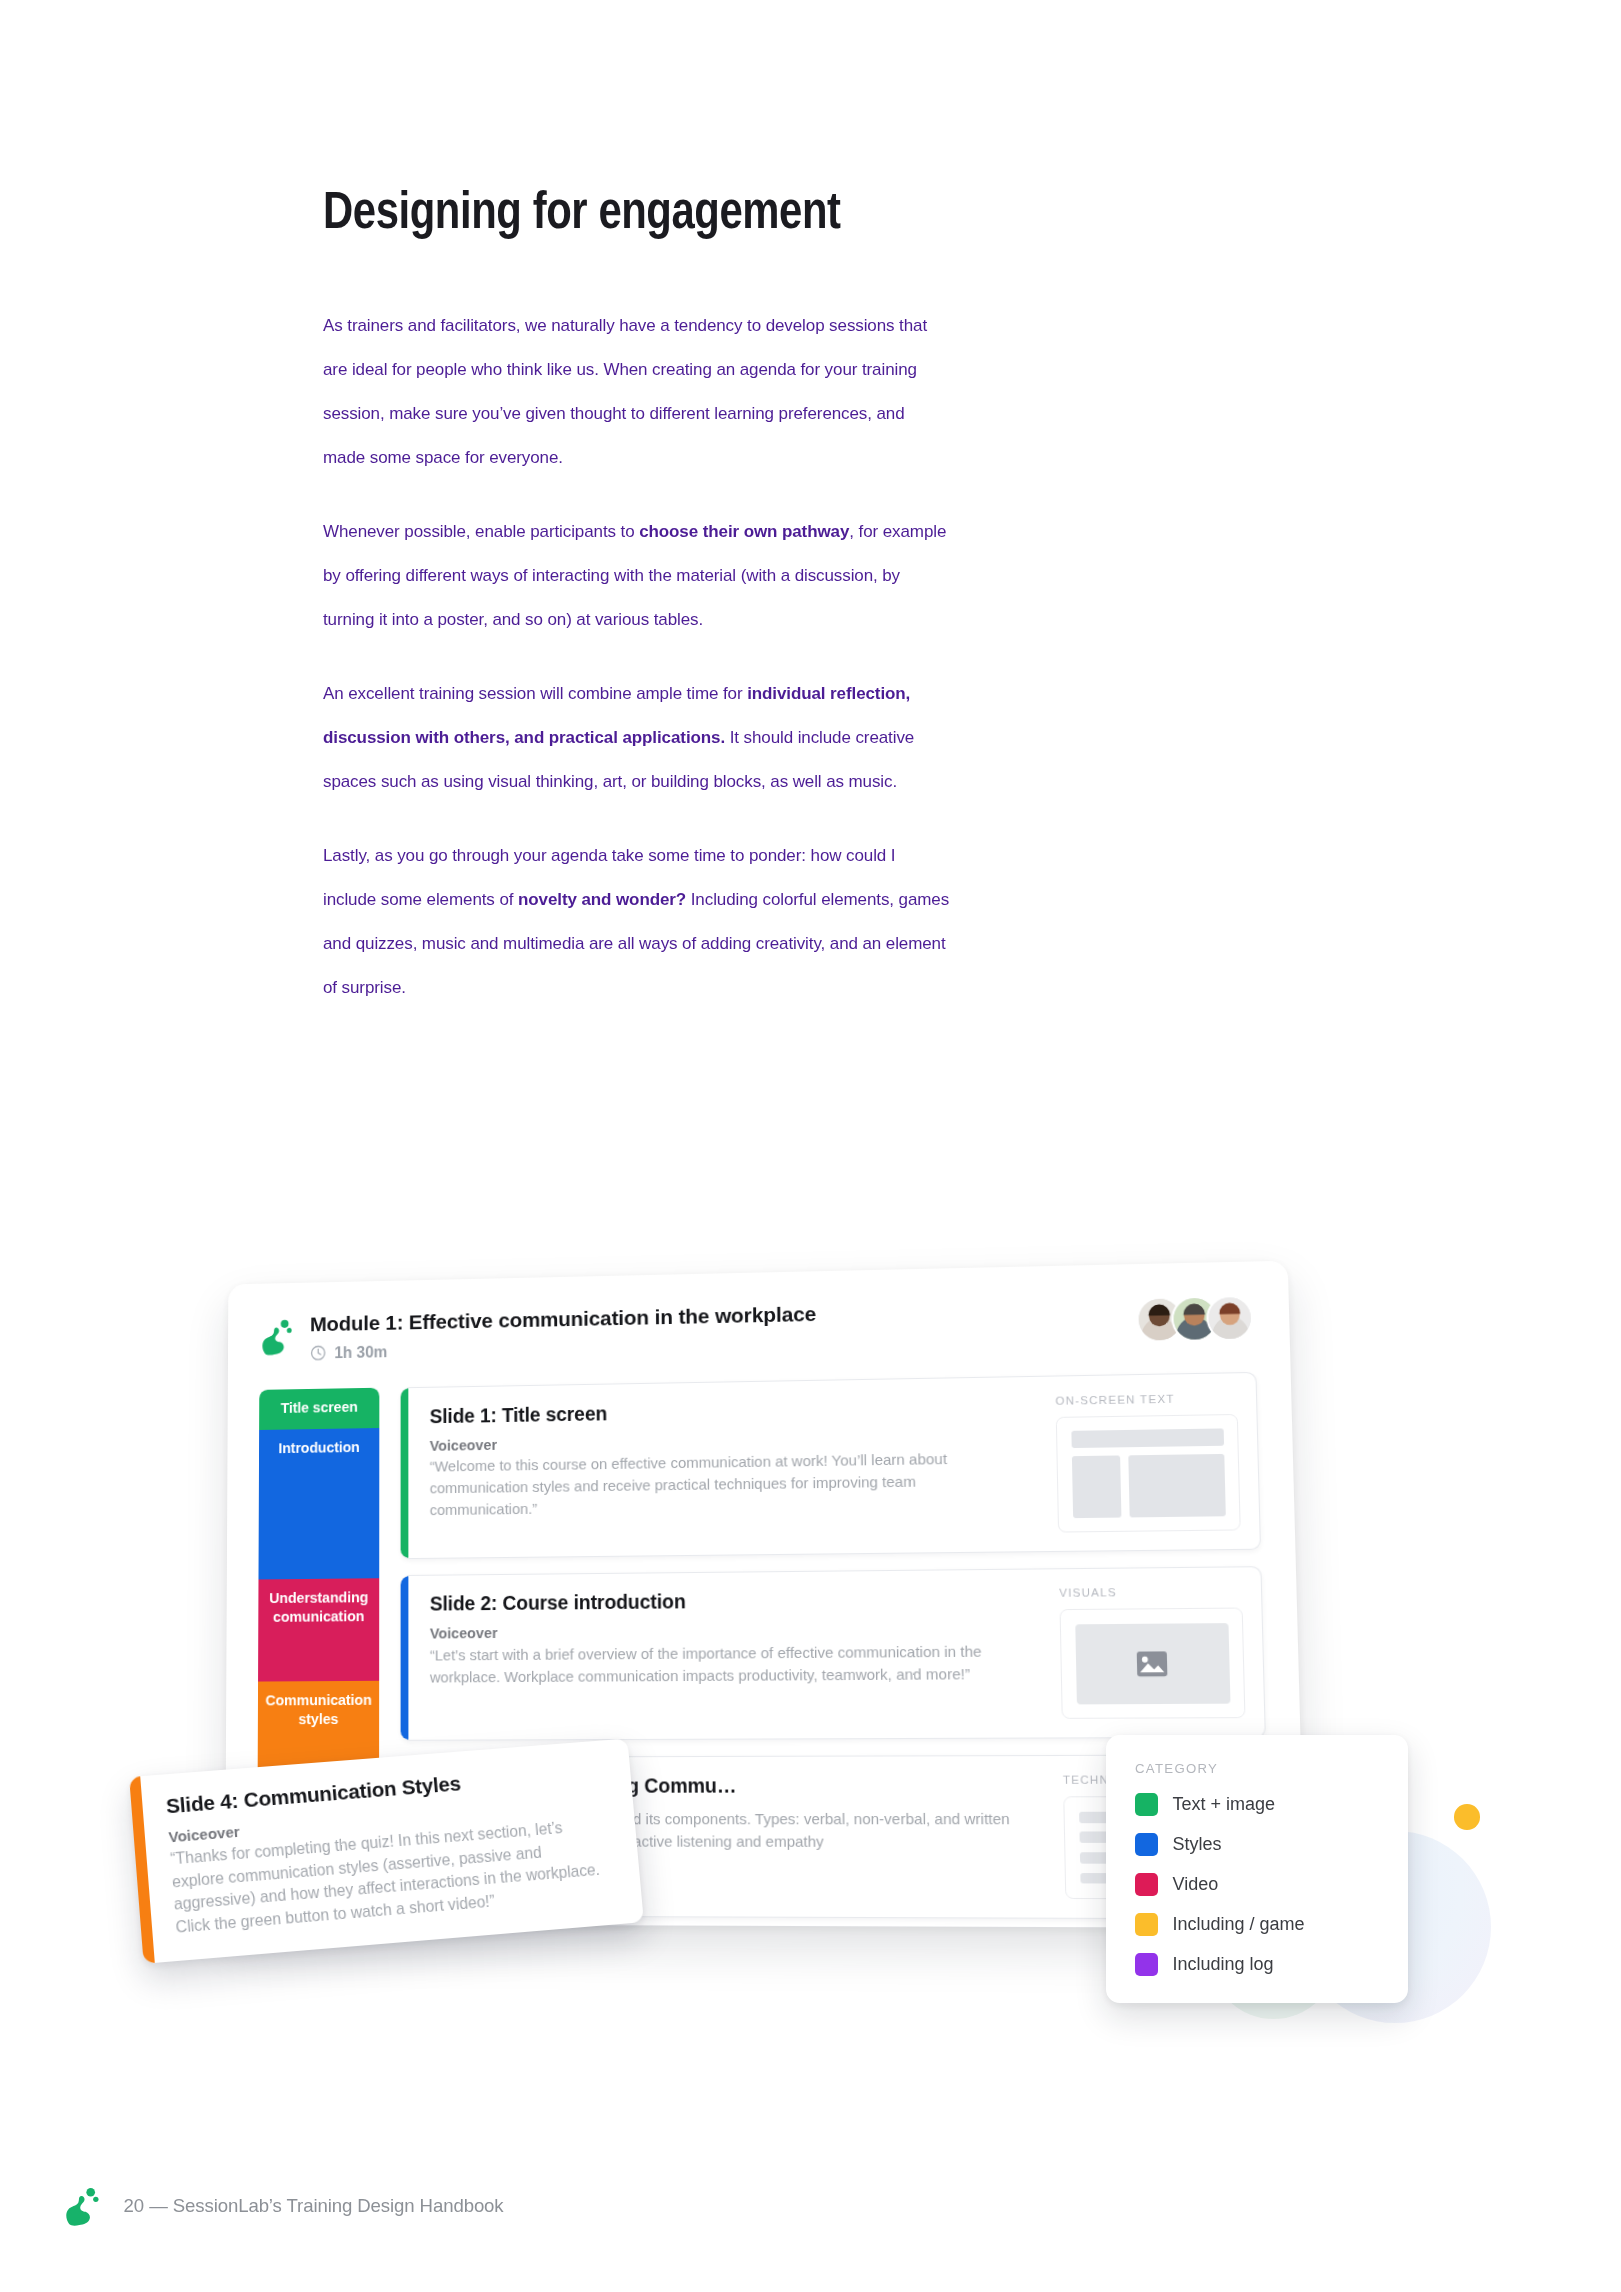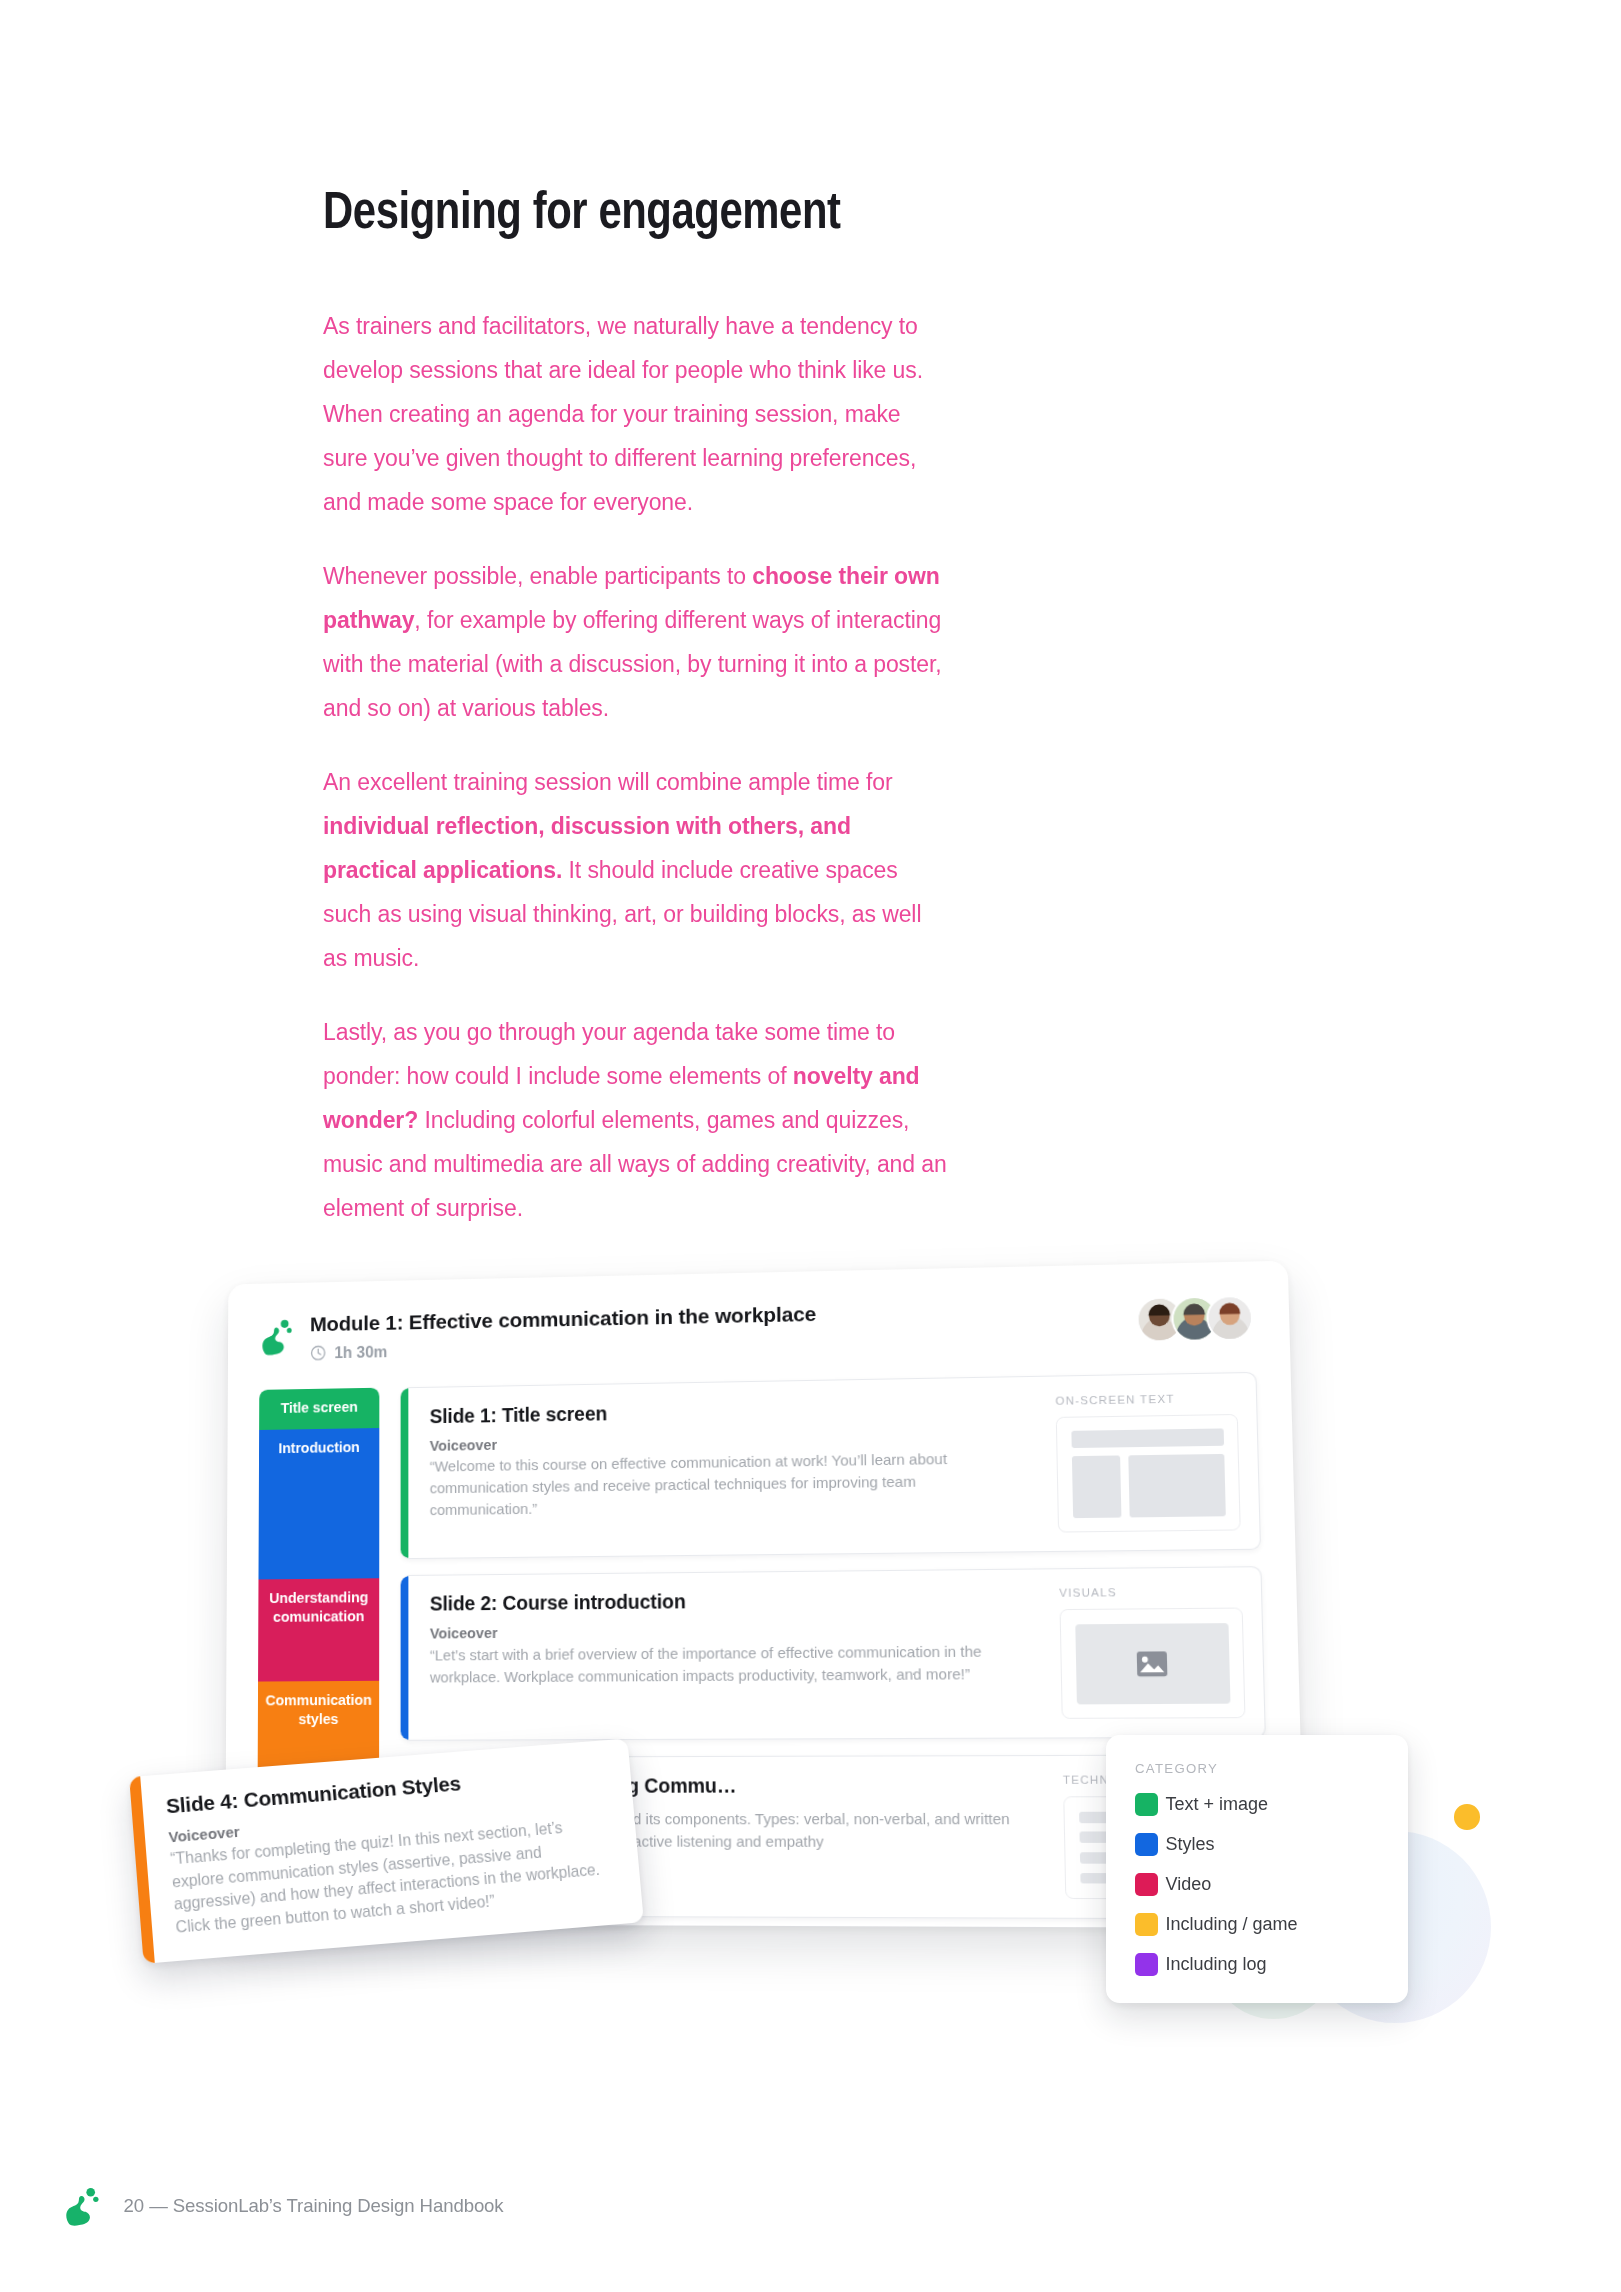--- a/index.html
+++ b/index.html
@@ -26,23 +26,23 @@
     white-space: nowrap;
   }
 
   .body-col {
     position: absolute;
     left: 323px;
     top: 304px;
     width: 627px;
   }
   .para {
-    font-size: 23px;
+    font-size: 17px;
     line-height: 44px;
-    color: #ec4899;
+    color: #4c1d95;
     margin-bottom: 30px;
     letter-spacing: -0.1px;
   }
   .para b { font-weight: 700; }
 
   
   .mockup-wrap {
     position: absolute;
     left: 0; top: 1245px;
     width: 1621px; height: 882px;
@@ -240,21 +240,21 @@
     padding: 25.5px 29px 27.4px 29px;
     z-index: 25;
   }
   .legend-label {
     font-size: 13.2px;
     letter-spacing: 1.3px;
     color: #b4b7bd;
     margin-bottom: 17.6px;
   }
   .legend-row {
-    display: flex; align-items: center; gap: 8px;
+    display: flex; align-items: center; gap: 15px;
     margin-bottom: 17.6px;
   }
   .legend-row:last-child { margin-bottom: 0; }
   .swatch { width: 22.5px; height: 22.5px; border-radius: 4.9px; flex: 0 0 22.5px; }
   .legend-text { font-size: 18px; color: #3b3d42; }
 
   
   .blob-yellow {
     position: absolute;
     left: 1454px; top: 559px;

